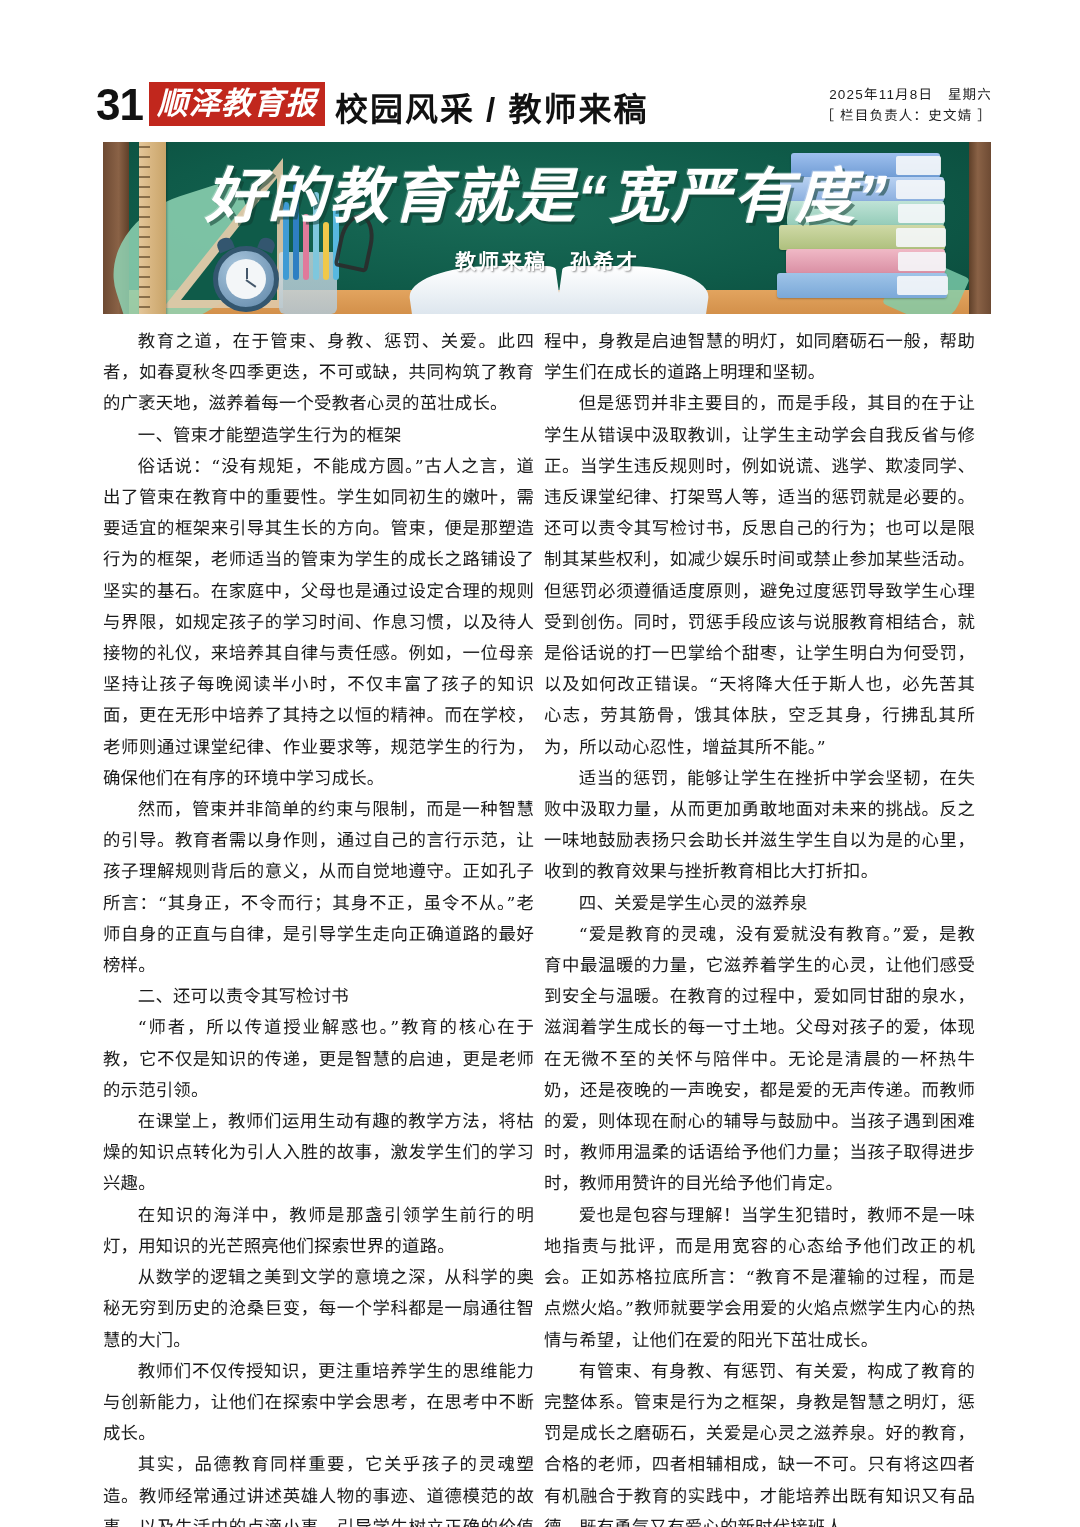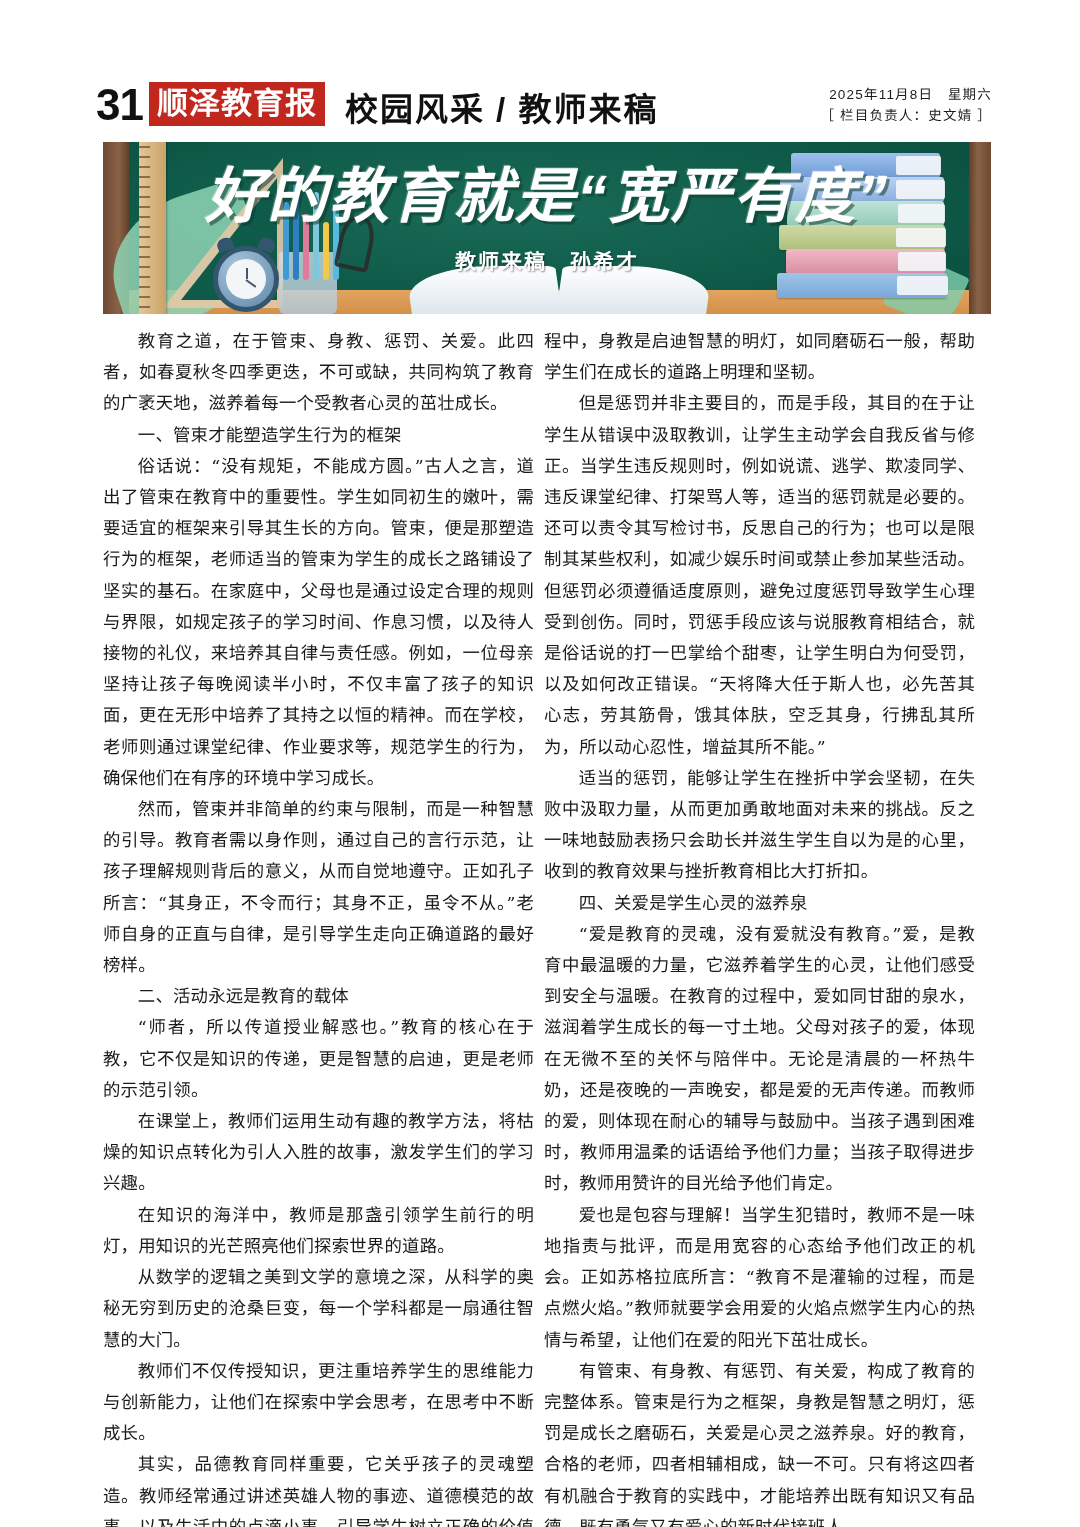--- a/index.html
+++ b/index.html
@@ -46,35 +46,36 @@
     letter-spacing:-1px;
     color:#111;
     padding-right:6px;
     transform:translateY(1px);
   }
   .paper-name{
     background:#c1271d;
     color:#ffffff;
     font-family:"DejaVu Serif","Liberation Serif",serif;
     font-weight:bold;
+    font-style:italic;
     font-size:31px;
     line-height:1;
     padding:6px 8px 7px 8px;
     letter-spacing:1px;
     white-space:nowrap;
   }
   .section-title{
     font-family:"Liberation Sans","DejaVu Sans",sans-serif;
     font-weight:bold;
     font-size:33px;
     line-height:1;
     color:#111;
     letter-spacing:2px;
     white-space:nowrap;
-    margin-left:20px;
+    margin-left:10px;
     transform:translateY(5px);
   }
   .mh-right{
     margin-left:auto;
     text-align:right;
     font-family:"Liberation Sans","DejaVu Sans",sans-serif;
     font-size:13.5px;
     line-height:21px;
     color:#1b1b1b;
     letter-spacing:1.2px;
@@ -332,21 +333,21 @@
     <div class="banner-title">好的教育就是“宽严有度”</div>
     <div class="banner-byline">教师来稿　孙希才</div>
   </div>
 
   <div class="columns">
     <div class="col">
       <p>教育之道，在于管束、身教、惩罚、关爱。此四者，如春夏秋冬四季更迭，不可或缺，共同构筑了教育的广袤天地，滋养着每一个受教者心灵的茁壮成长。</p>
       <p class="sub">一、管束才能塑造学生行为的框架</p>
       <p>俗话说：“没有规矩，不能成方圆。”古人之言，道出了管束在教育中的重要性。学生如同初生的嫩叶，需要适宜的框架来引导其生长的方向。管束，便是那塑造行为的框架，老师适当的管束为学生的成长之路铺设了坚实的基石。在家庭中，父母也是通过设定合理的规则与界限，如规定孩子的学习时间、作息习惯，以及待人接物的礼仪，来培养其自律与责任感。例如，一位母亲坚持让孩子每晚阅读半小时，不仅丰富了孩子的知识面，更在无形中培养了其持之以恒的精神。而在学校，老师则通过课堂纪律、作业要求等，规范学生的行为，确保他们在有序的环境中学习成长。</p>
       <p>然而，管束并非简单的约束与限制，而是一种智慧的引导。教育者需以身作则，通过自己的言行示范，让孩子理解规则背后的意义，从而自觉地遵守。正如孔子所言：“其身正，不令而行；其身不正，虽令不从。”老师自身的正直与自律，是引导学生走向正确道路的最好榜样。</p>
-      <p class="sub">二、活动永远是教育的载体</p>
+      <p class="sub">二、还可以责令其写检讨书</p>
       <p>“师者，所以传道授业解惑也。”教育的核心在于教，它不仅是知识的传递，更是智慧的启迪，更是老师的示范引领。</p>
       <p>在课堂上，教师们运用生动有趣的教学方法，将枯燥的知识点转化为引人入胜的故事，激发学生们的学习兴趣。</p>
       <p>在知识的海洋中，教师是那盏引领学生前行的明灯，用知识的光芒照亮他们探索世界的道路。</p>
       <p>从数学的逻辑之美到文学的意境之深，从科学的奥秘无穷到历史的沧桑巨变，每一个学科都是一扇通往智慧的大门。</p>
       <p>教师们不仅传授知识，更注重培养学生的思维能力与创新能力，让他们在探索中学会思考，在思考中不断成长。</p>
       <p>其实，品德教育同样重要，它关乎孩子的灵魂塑造。教师经常通过讲述英雄人物的事迹、道德模范的故事，以及生活中的点滴小事，引导学生树立正确的价值观与道德观。活动永远是教育的载体，学校可以通过组织参观烈士陵园、参与志愿服务等活动，让学生们在实践中感受责任与担当，学会关爱他人，尊重生命，这也等同于身教。</p>
 
     </div>
     <div class="col">
       <p style="text-indent:0">程中，身教是启迪智慧的明灯，如同磨砺石一般，帮助学生们在成长的道路上明理和坚韧。</p>

